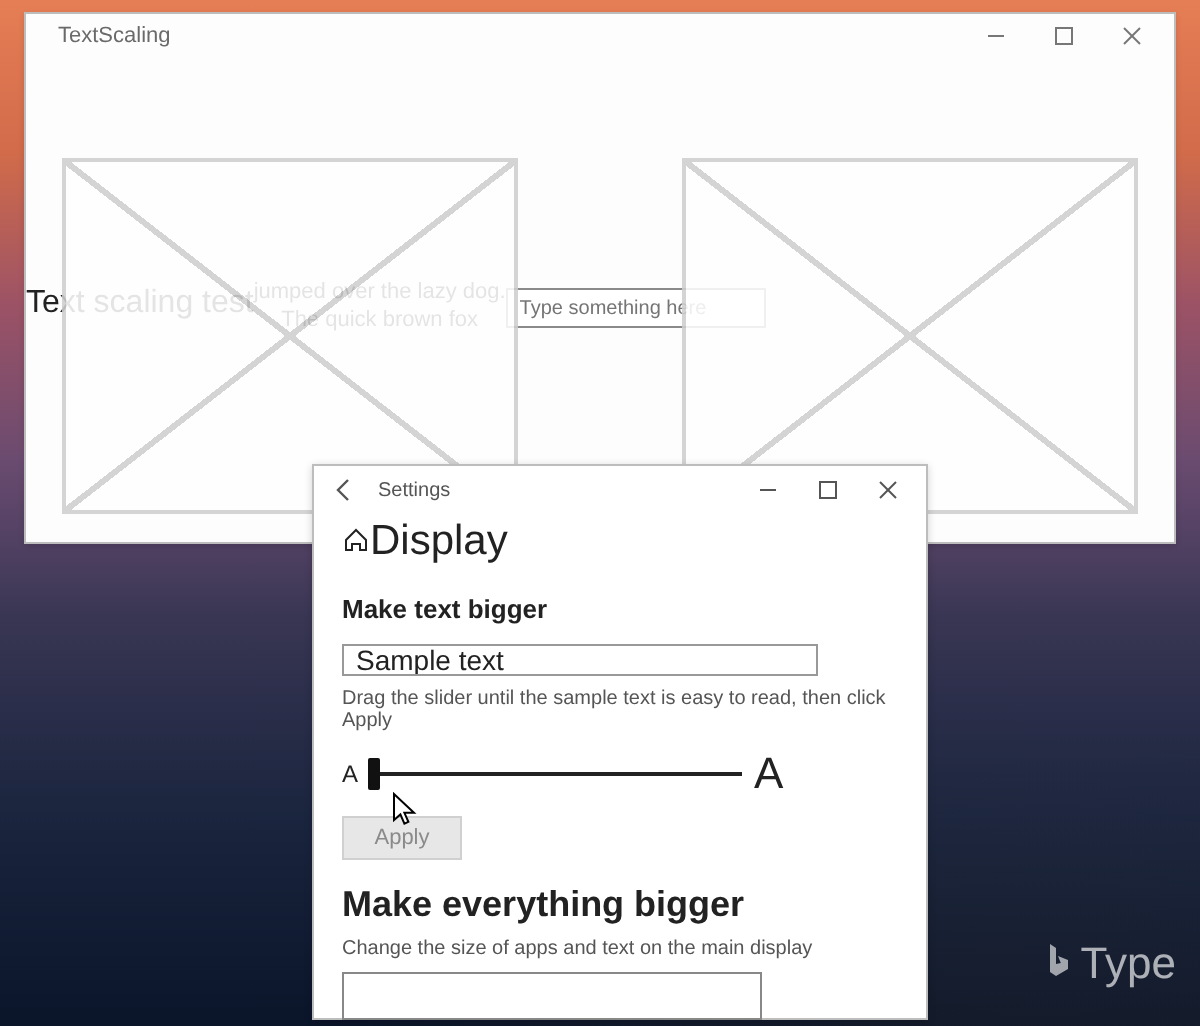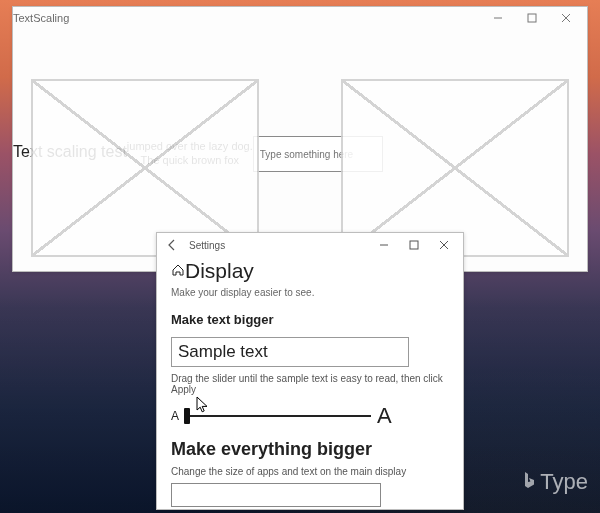--- a/index.html
+++ b/index.html
@@ -31,35 +31,35 @@
 
   
   .win-app {
     position:absolute; left:12px; top:6px; width:576px; height:266px;
     background:#fdfdfd;
     border:1px solid #bdbdbd;
     box-shadow:0 1px 3px rgba(0,0,0,.12);
   }
   .win-app .titlebar {
     height:22px; display:flex; align-items:center; justify-content:space-between;
-    padding:0 4px 0 0; color:#6a6a6a;
+    padding:0 4px 0 16px; color:#6a6a6a;
   }
   .win-app .titlebar .title { font-size:11px; }
   .win-app .winbtns { display:flex; }
   .win-app .winbtn { width:34px; height:22px; display:flex; align-items:center; justify-content:center; }
   .win-app .winbtn svg { display:block; }
   .app-body {
     position:absolute; left:0; right:0; top:22px; bottom:0;
     display:flex; align-items:center;
     padding-top:4px;
   }
   .app-title { font-size:16px; color:#222; }
   .app-sample { font-size:11px; color:#222; text-align:center; line-height:1.3; margin-top:2px; }
   .app-input {
-    margin-top:4px; width:130px; height:36px;
+    margin-top:4px; width:130px; height:20px;
     border:1px solid #8a8a8a; background:#fff;
     font-size:10px; color:#777; padding:0 6px;
   }
   .placeholders { position:absolute; left:18px; right:18px; top:50px; bottom:14px; display:flex; justify-content:space-between; }
   .ph {
     width:228px; height:178px; background:#fff; border:2px solid #cfcfcf; position:relative; opacity:.88;
   }
   .ph::before, .ph::after {
     content:""; position:absolute; left:0; right:0; top:0; bottom:0;
   }
@@ -83,22 +83,22 @@
   .win-settings .winbtn { width:30px; height:22px; display:flex; align-items:center; justify-content:center; }
 
   .sbody { padding:2px 14px 0 14px; }
   .page-head { display:flex; align-items:center; gap:0; }
   .page-head .home { width:14px; }
   .page-title { font-size:21px; font-weight:400; }
   .subtitle { font-size:10px; color:#666; margin-top:4px; }
 
   .section-h { font-size:13px; font-weight:600; margin-top:14px; }
   .sample-box {
-    margin-top:10px; width:238px; height:30px; border:1px solid #999;
-    padding:0 6px; font-size:17px; color:#222;
+    margin-top:10px; width:238px; height:16px; border:1px solid #999;
+    padding:0 6px; font-size:14px; color:#222;
   }
   .hint { font-size:10px; color:#555; margin-top:6px; }
 
   .slider-row { display:flex; align-items:center; gap:6px; margin-top:10px; }
   .slider-row .aL { font-size:12px; }
   .slider-row .aR { font-size:22px; line-height:1; }
   .slider {
     position:relative; width:186px; height:16px;
   }
   .slider .track { position:absolute; left:0; right:0; top:50%; height:2px; background:#222; transform:translateY(-50%); }
@@ -203,35 +203,35 @@
 
   <div class="sbody">
     <div class="page-head">
       <span class="home">
         <svg width="14" height="14" viewBox="0 0 14 14">
             <path d="M2 7 7 2l5 5v5H9V9H5v3H2z" fill="none" stroke="#222" stroke-width="1"></path>
           </svg>
       </span>
       <span class="page-title">Display</span>
     </div>
-    <div class="subtitle">Make your display easier to see.</div>
 
     <div class="section-h">Make text bigger</div>
     <input class="sample-box" readonly="" value="Sample text" style="">
     <div class="hint">Drag the slider until the sample text is easy to read, then click Apply</div>
 
     <div class="slider-row">
       <span class="aL">A</span>
       <div class="slider">
         <div class="track"></div>
         <div class="thumb"></div>
       </div>
       <span class="aR">A</span>
     </div>
 
+    <button class="apply" disabled="">Apply</button>
 
     <div class="section-h2">Make everything bigger</div>
     <div class="hint2">Change the size of apps and text on the main display</div>
     <div class="dropdown">
       
       
     </div>
   </div>
 </div>
 

